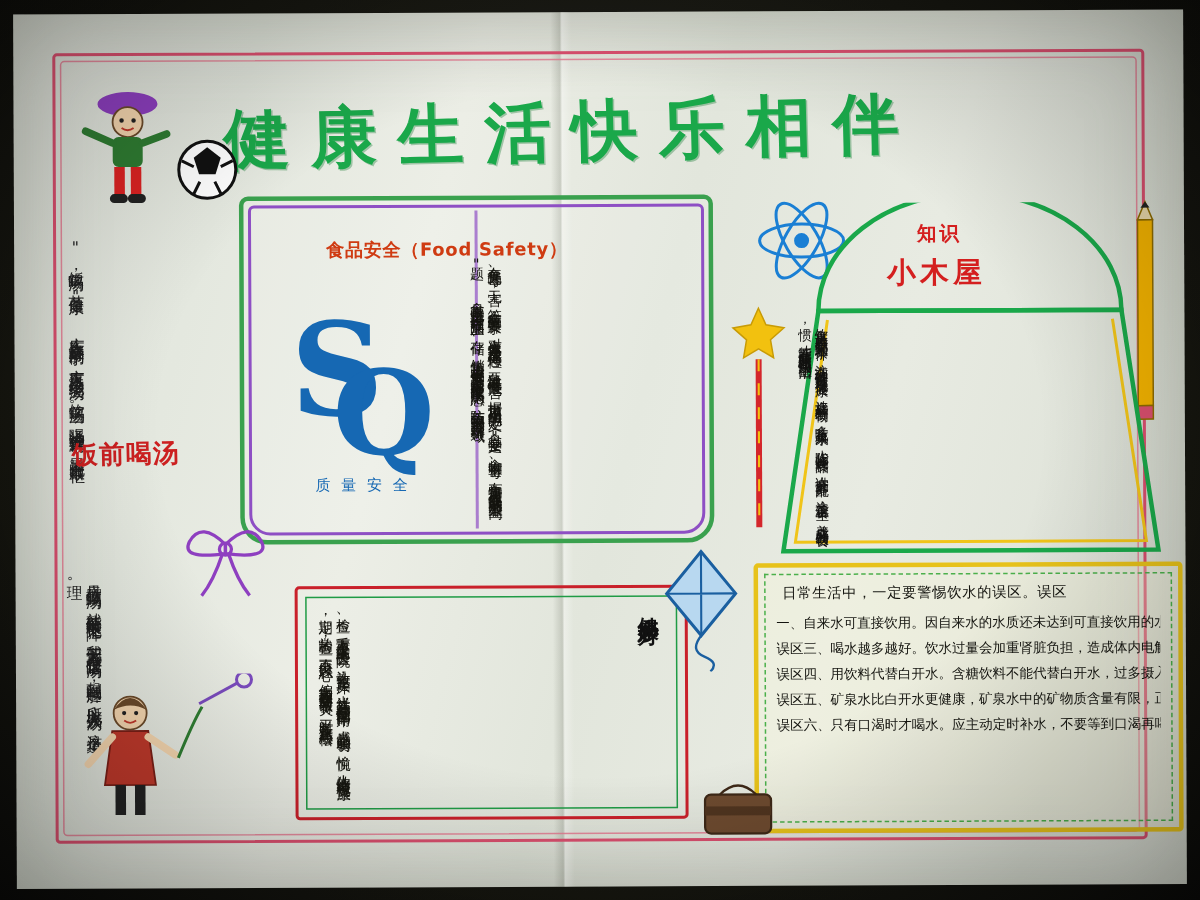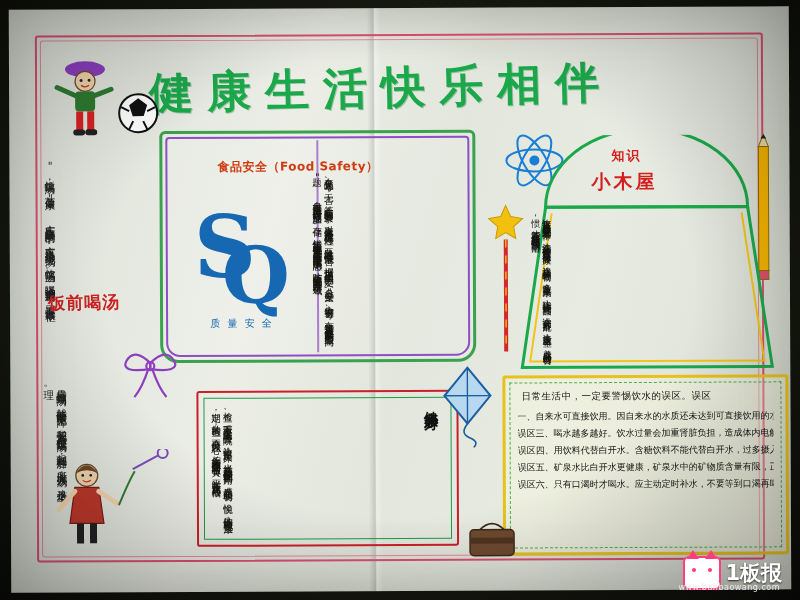--- a/index.html
+++ b/index.html
@@ -500,22 +500,14 @@
     <svg class="bag" viewBox="0 0 52 40">
       <rect x="4" y="10" width="44" height="26" rx="4" fill="#6d4a2f" stroke="#3d2817" stroke-width="1.5"></rect>
       <path d="M14 10 q12 -12 24 0" fill="none" stroke="#3d2817" stroke-width="1.6"></path>
       <rect x="4" y="18" width="44" height="6" fill="#4f341f"></rect>
     </svg>
 
   </div>
 
   <div class="vignette"></div>
 
-  <div class="watermark">
-    <div class="wm-cat">
-      <span class="wm-eye" style="left:7px"></span>
-      <span class="wm-eye" style="right:7px"></span>
-    </div>
-    <div class="wm-text">1板报</div>
-    <div class="wm-sub">www.banbaowang.com</div>
-  </div>
 
 </div>
 
 </body></html>

